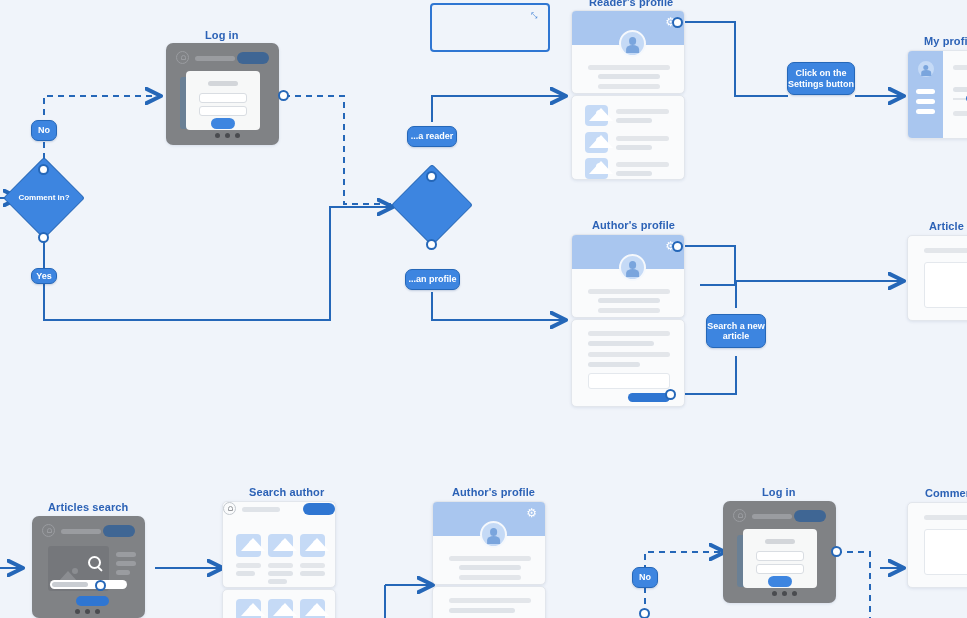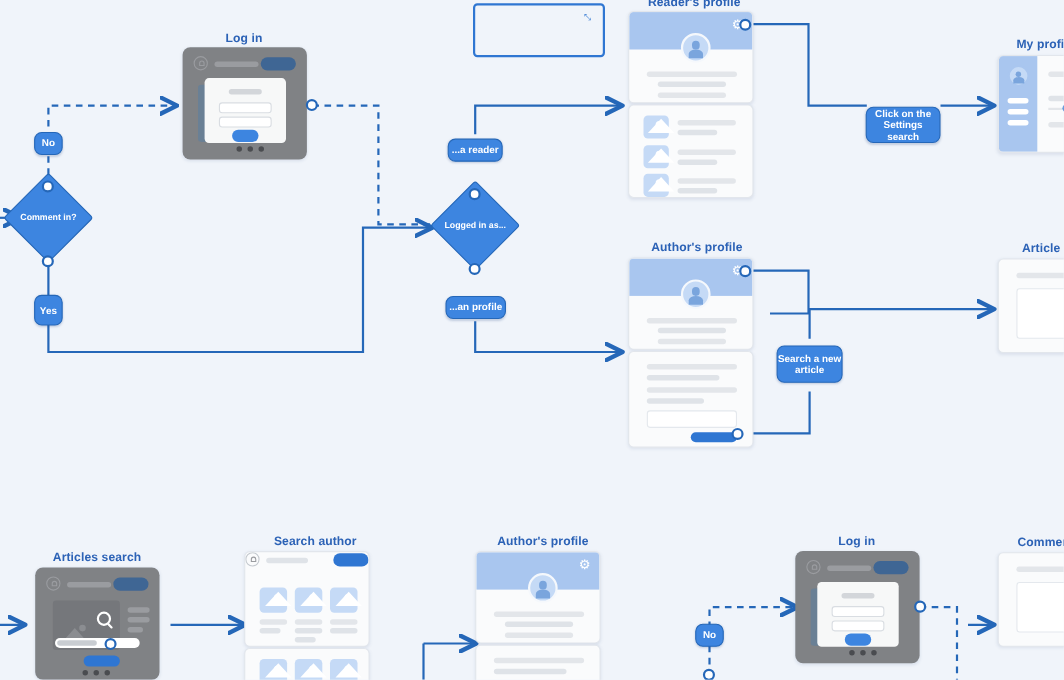--- a/index.html
+++ b/index.html
@@ -371,33 +371,32 @@
     <div class="tline" style="left:16px;top:12px;width:70px;"></div>
     <div class="wbox" style="left:16px;top:26px;width:78px;height:46px;"></div>
   </div>
 
   <div class="diamond" style="left:15px;top:169px;width:58px;height:58px;"></div>
   <div class="diamond-label" style="left:15px;top:169px;width:58px;height:58px;">Comment in?</div>
   <div class="handle" style="left:38px;top:164px;"></div>
   <div class="handle" style="left:38px;top:232px;"></div>
 
   <div class="pill" style="left:31px;top:120px;width:26px;height:21px;">No</div>
-  <div class="pill" style="left:31px;top:268px;width:26px;height:28px;">Yes</div>
+  <div class="pill" style="left:31px;top:268px;width:26px;height:16px;">Yes</div>
 
   <div class="diamond" style="left:403px;top:176px;width:58px;height:58px;"></div>
-  <div class="diamond-label" style="left:403px;top:176px;width:58px;height:58px;">Logged in as...</div>
   <div class="handle" style="left:426px;top:171px;"></div>
   <div class="handle" style="left:426px;top:239px;"></div>
 
   <div class="pill" style="left:407px;top:126px;width:50px;height:21px;">...a reader</div>
   <div class="pill" style="left:405px;top:269px;width:55px;height:21px;">...an profile</div>
 
-  <div class="pill" style="left:787px;top:97px;width:68px;height:33px;flex-direction:column;">
+  <div class="pill" style="left:787px;top:62px;width:68px;height:33px;flex-direction:column;">
     <span>Click on the</span>
-    <span>Settings search</span>
+    <span>Settings button</span>
   </div>
 
   <div class="pill" style="left:706px;top:314px;width:60px;height:34px;flex-direction:column;">
     <span>Search a new</span>
     <span>article</span>
   </div>
 
   <div class="pill" style="left:632px;top:567px;width:26px;height:21px;">No</div>
   <div class="handle" style="left:639px;top:608px;"></div>
 

